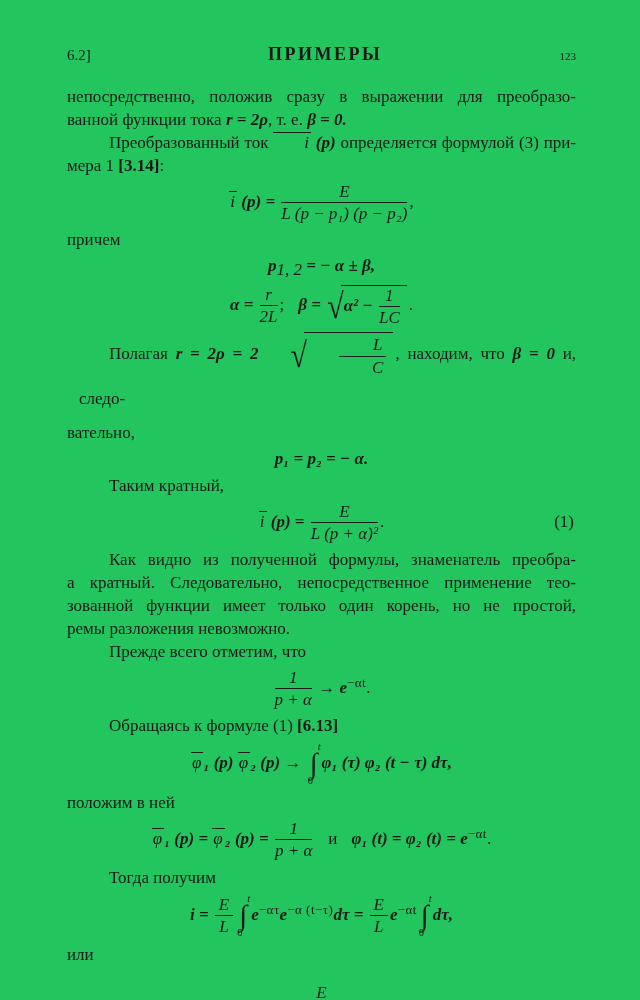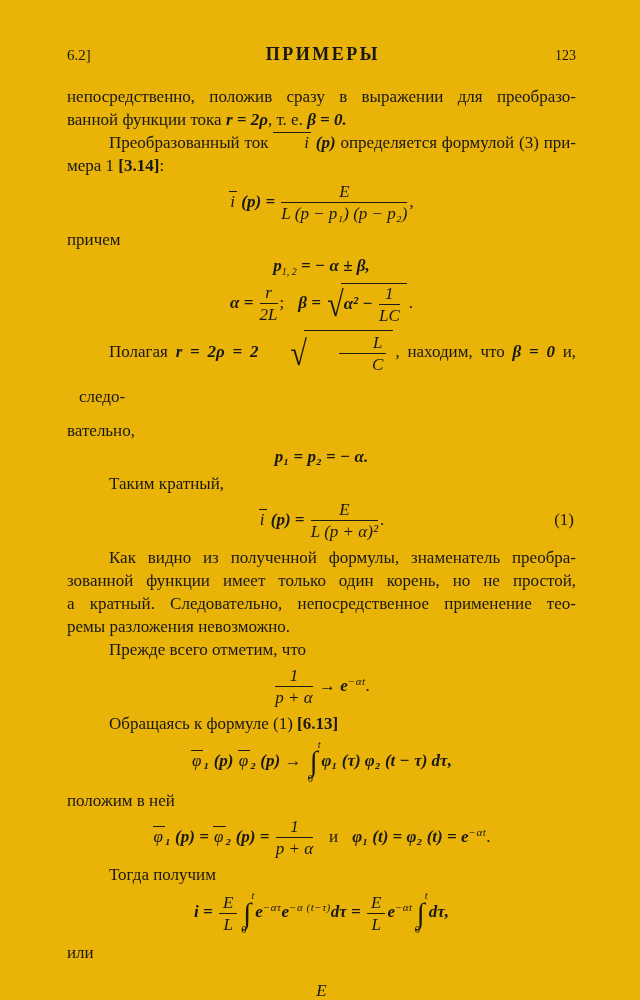--- a/index.html
+++ b/index.html
@@ -1,45 +1,45 @@
 <!DOCTYPE html>
 <html><head>
 <meta charset="utf-8">
 <style>
   html,body { margin:0; padding:0; background:#ffffff; }
   .page {
     position:relative;
     width:640px; height:1000px;
-    background:#eab308;
+    background:#22c55e;
     color:#181818;
     font-family:"Liberation Serif","DejaVu Serif",serif;
     font-size:17px;
     box-sizing:border-box;
     padding:44px 64px 0 67px;
     overflow:hidden;
   }
   .header { display:flex; justify-content:space-between; align-items:baseline; margin-bottom:20px; }
   .section-marker { font-size:15px; }
   .running-title { font-weight:bold; font-size:18px; letter-spacing:2.5px; }
-  .page-number { font-size:14px; }
+  .page-number { font-size:11px; }
 
   .line { line-height:23px; text-align:justify; }
   .jl { text-align-last:justify; }
   .ind { text-indent:30px;margin-left:12px; }
   .tall { line-height:44px; }
   .mi { font-style:italic;font-weight:bold; }
   .bref { font-weight:bold; }
 
   .dform { text-align:center; position:relative; line-height:1.15; margin:5px 0; }
   .frac { display:inline-block; vertical-align:-0.72em; text-align:center; line-height:1.12; font-style:italic; padding:0 2px; }
   .frac .num { display:block; border-bottom:1px solid #1c1c1c; padding:0 4px 1px; }
   .frac .den { display:block; padding-top:1px; white-space:nowrap; }
   .ov { display:inline-block; border-top:1px solid #1c1c1c; line-height:1.05; font-style:italic; padding:1px 2px 0 1px; }
-  sup.ex { font-size:11px; font-style:italic; vertical-align:6px; letter-spacing:0.5px; }
-  sub.sb { font-size:10px; font-style:italic; vertical-align:-4px; }
+  sup.ex { font-size:13px; vertical-align:6px; letter-spacing:0.5px; }
+  sub.sb { font-size:17px; font-style:italic; vertical-align:-4px; }
   .intg { display:inline-flex; flex-direction:column; align-items:center; vertical-align:middle; line-height:1; margin:0 4px; }
   .intg .hi, .intg .lo { font-size:10.5px; line-height:1; }
   .intg .hi { font-style:italic; align-self:flex-end; margin-bottom:-1px; margin-right:-3px; }
   .intg .lo { align-self:flex-start; margin-top:-1px; margin-left:-2px; }
   .intg .sign { font-size:29px; line-height:0.88; }
   .sqrt { display:inline-flex; align-items:center; vertical-align:middle; margin:0 2px; }
   .sqrt .sign { font-size:30px; line-height:0.8; margin-right:-3px; transform:scaleY(1.18); transform-origin:center; }
   .sqrt .body { border-top:1.5px solid #1c1c1c; padding:0 5px 0 3px; }
   .eqno { position:absolute; right:2px; top:50%; transform:translateY(-50%); font-style:normal; }
   .sp { display:inline-block; width:14px; }
@@ -90,22 +90,22 @@
   </div>
 
   <div class="line ind"><span>Таким кратный,</span></div>
 
   <div class="dform">
     <span class="ov">i</span><span class="mi"> (p) = </span><span class="frac"><span class="num">E</span><span class="den">L (p + α)²</span></span><span>.</span>
     <span class="eqno">(1)</span>
   </div>
 
   <div class="line jl ind"><span>Как видно из полученной формулы, знаменатель преобра-</span></div>
+  <div class="line jl"><span>а кратный. Следовательно, непосредственное применение тео-</span></div>
   <div class="line jl"><span>зованной функции имеет только один корень, но не простой,</span></div>
-  <div class="line jl"><span>а кратный. Следовательно, непосредственное применение тео-</span></div>
   <div class="line"><span>ремы разложения невозможно.</span></div>
   <div class="line ind"><span>Прежде всего отметим, что</span></div>
 
   <div class="dform">
     <span class="frac"><span class="num">1</span><span class="den">p + α</span></span><span> → </span><span class="mi">e</span><sup class="ex">−αt</sup><span>.</span>
   </div>
 
   <div class="line ind"><span>Обращаясь к формуле (1) </span><span class="bref">[6.13]</span></div>
 
   <div class="dform">

